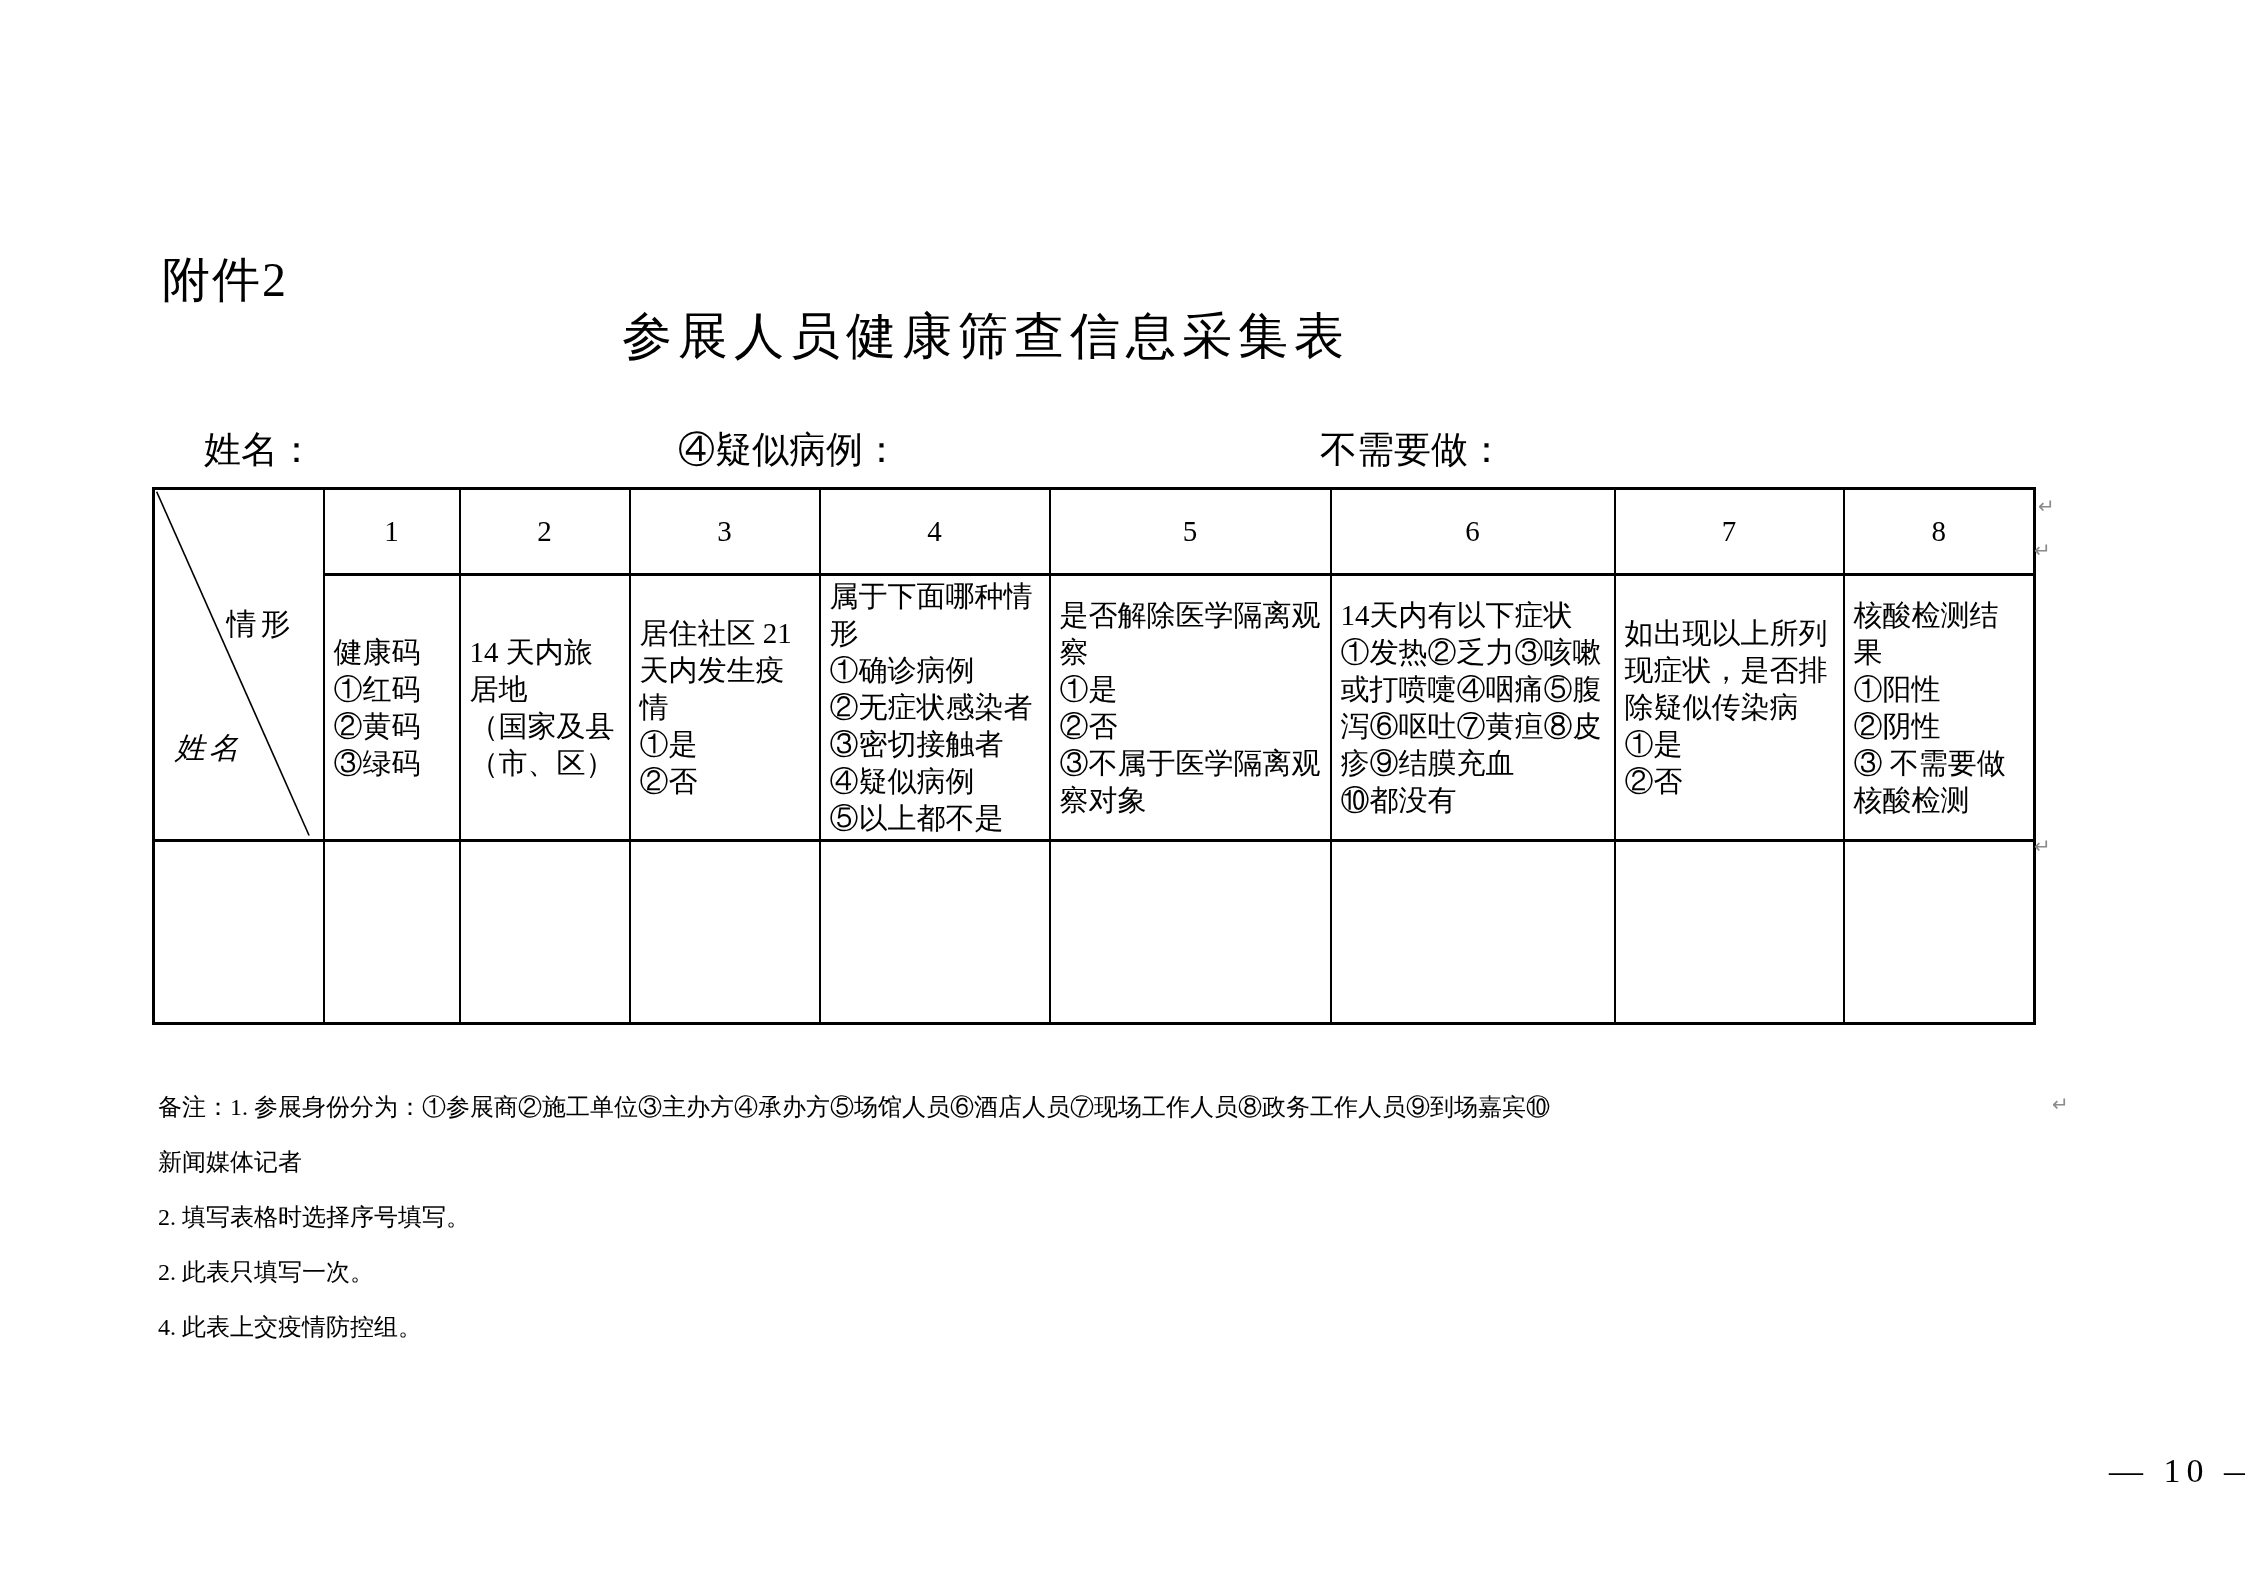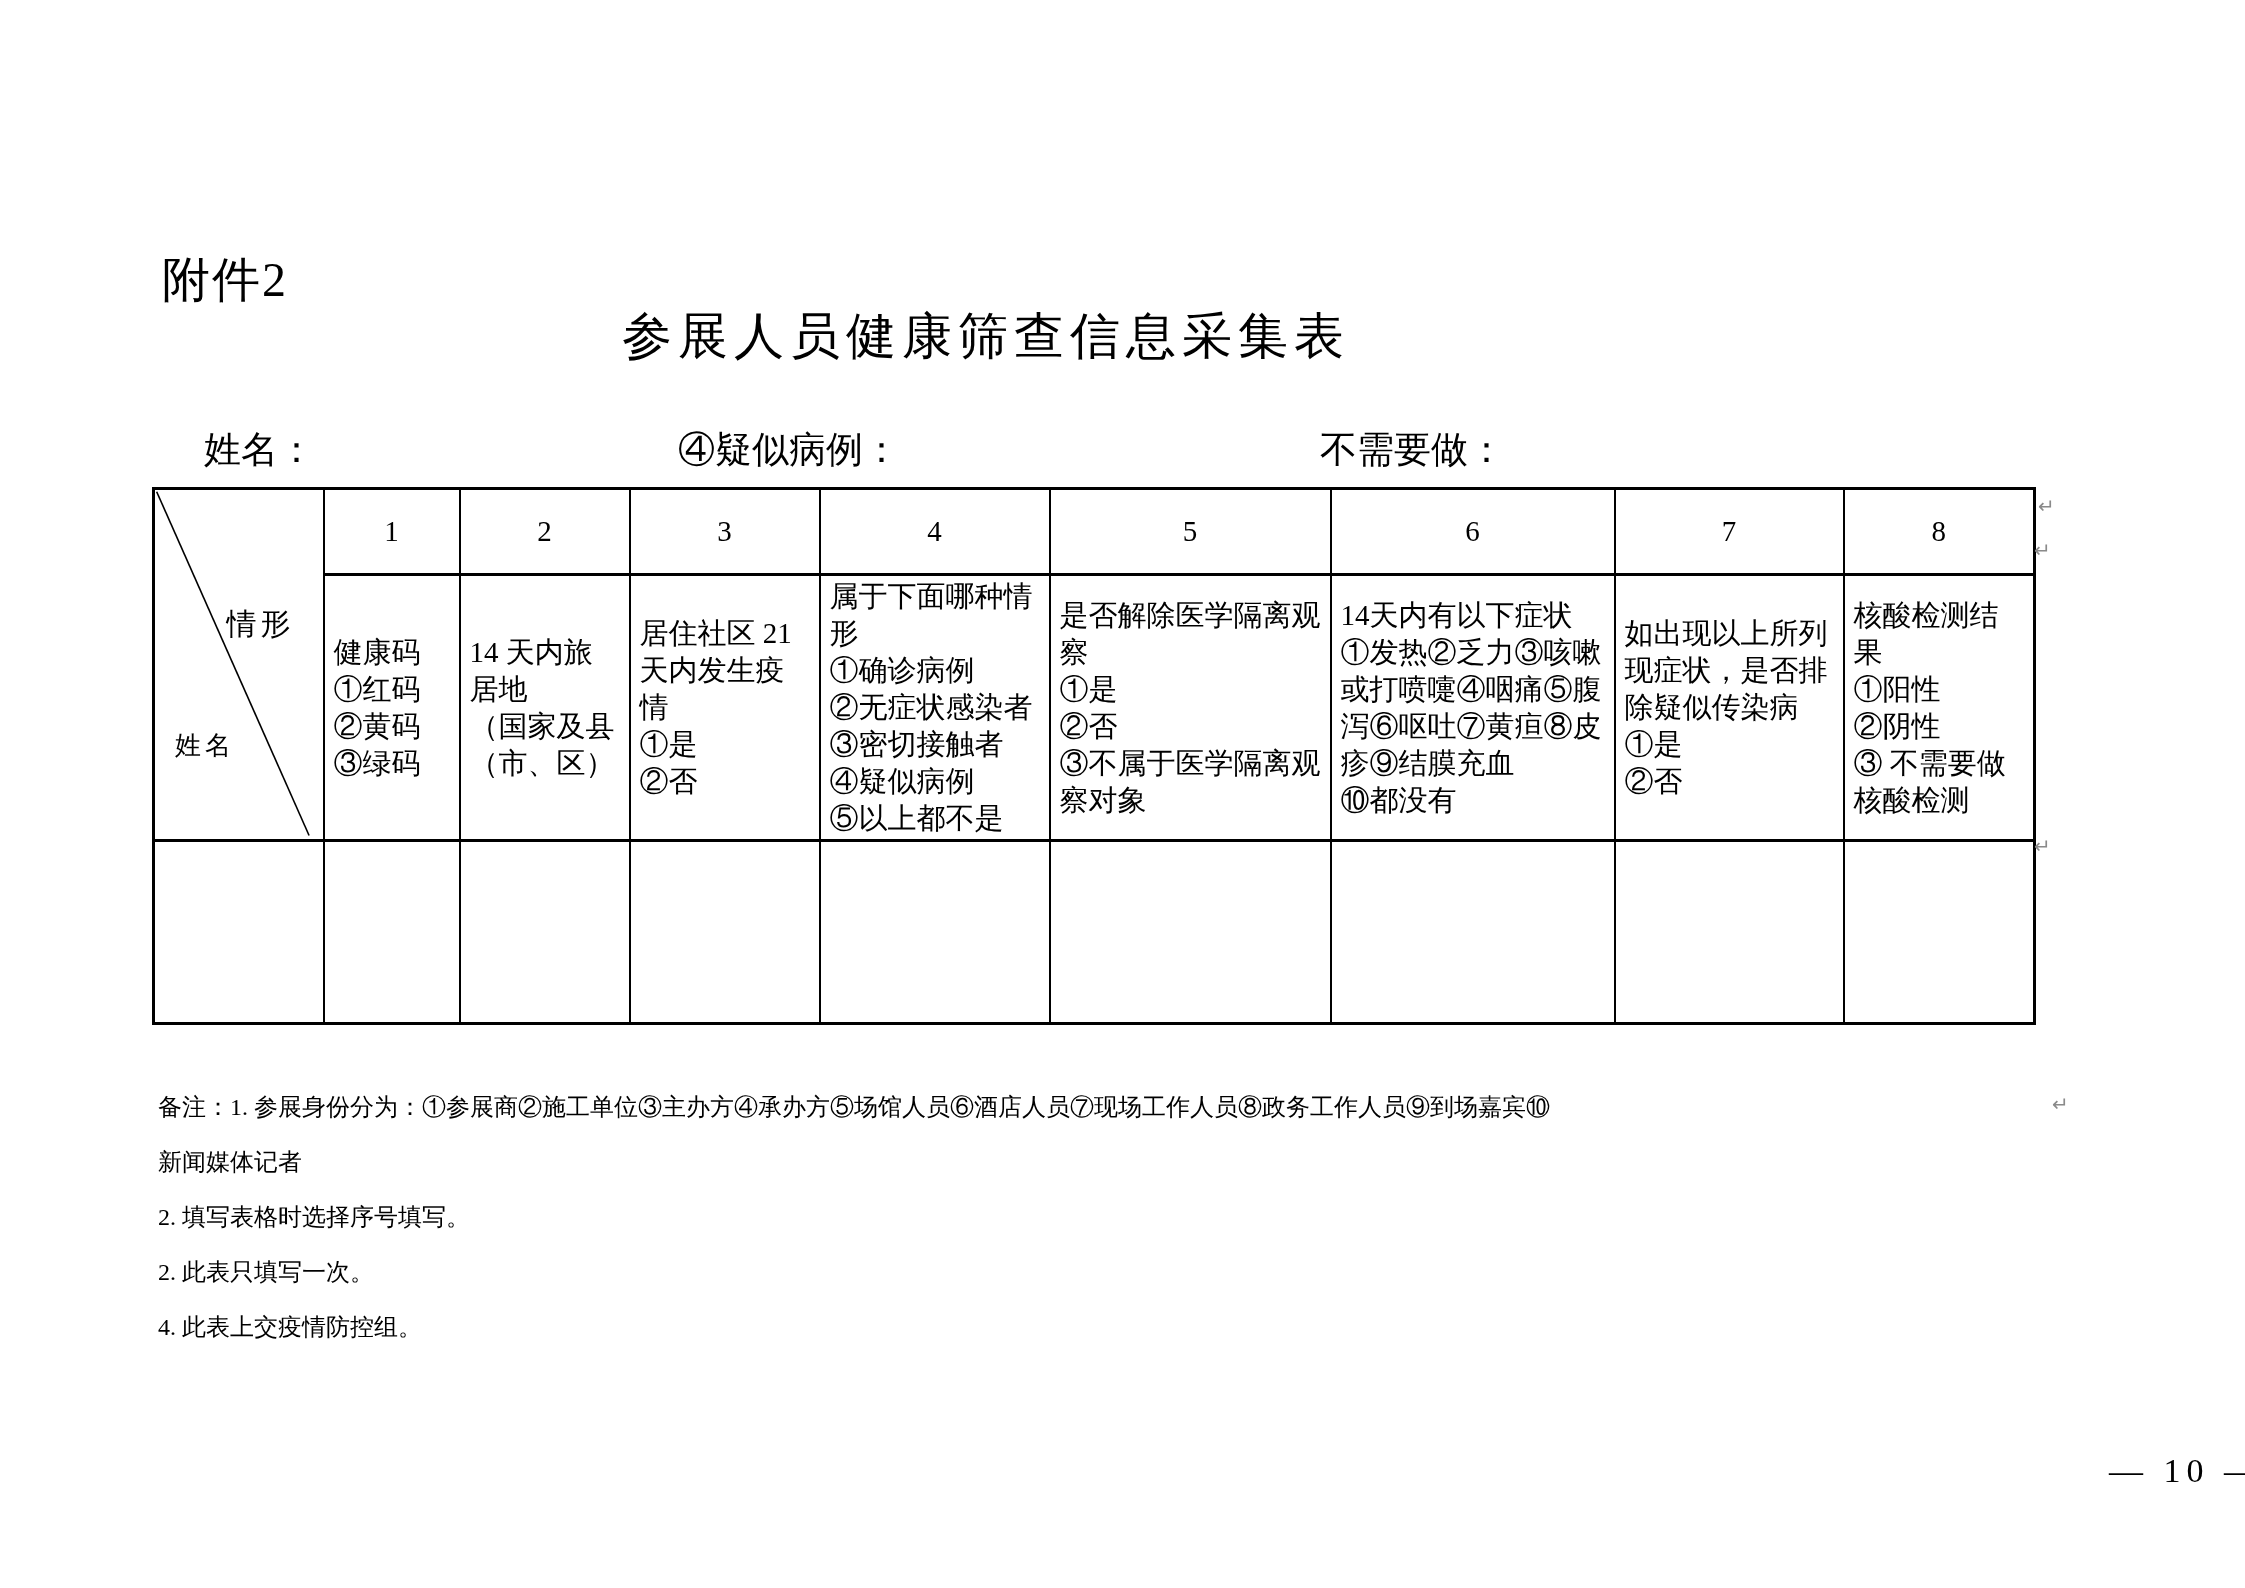--- a/index.html
+++ b/index.html
@@ -37,21 +37,21 @@
     font-size:29px;
     vertical-align:middle;
     overflow:hidden;
   }
   td.numcell{height:79px;text-align:center;font-size:31px;padding:0;}
   td.hcell{height:246px;line-height:37px;white-space:pre-line;text-align:justify;}
   td.datacell{height:176px;}
   td.corner{position:relative;padding:0;}
   .corner-svg{position:absolute;left:0;top:0;width:100%;height:100%;}
   .corner-top{position:absolute;right:28px;top:114px;font-size:30px;letter-spacing:4px;}
-  .corner-bottom{position:absolute;left:20px;top:238px;font-size:26px;letter-spacing:4px;}
+  .corner-bottom{position:absolute;left:20px;top:238px;font-size:30px;letter-spacing:4px;font-style:italic;}
 
   .notes{
     position:absolute;left:158px;top:1080px;width:1960px;
     font-size:24px;line-height:55px;
   }
   .notes div{white-space:nowrap;}
   .page-number{
     position:absolute;left:0;top:1452px;width:2245px;
     text-align:right;font-size:34px;letter-spacing:6px;padding-left:19px;
   }

